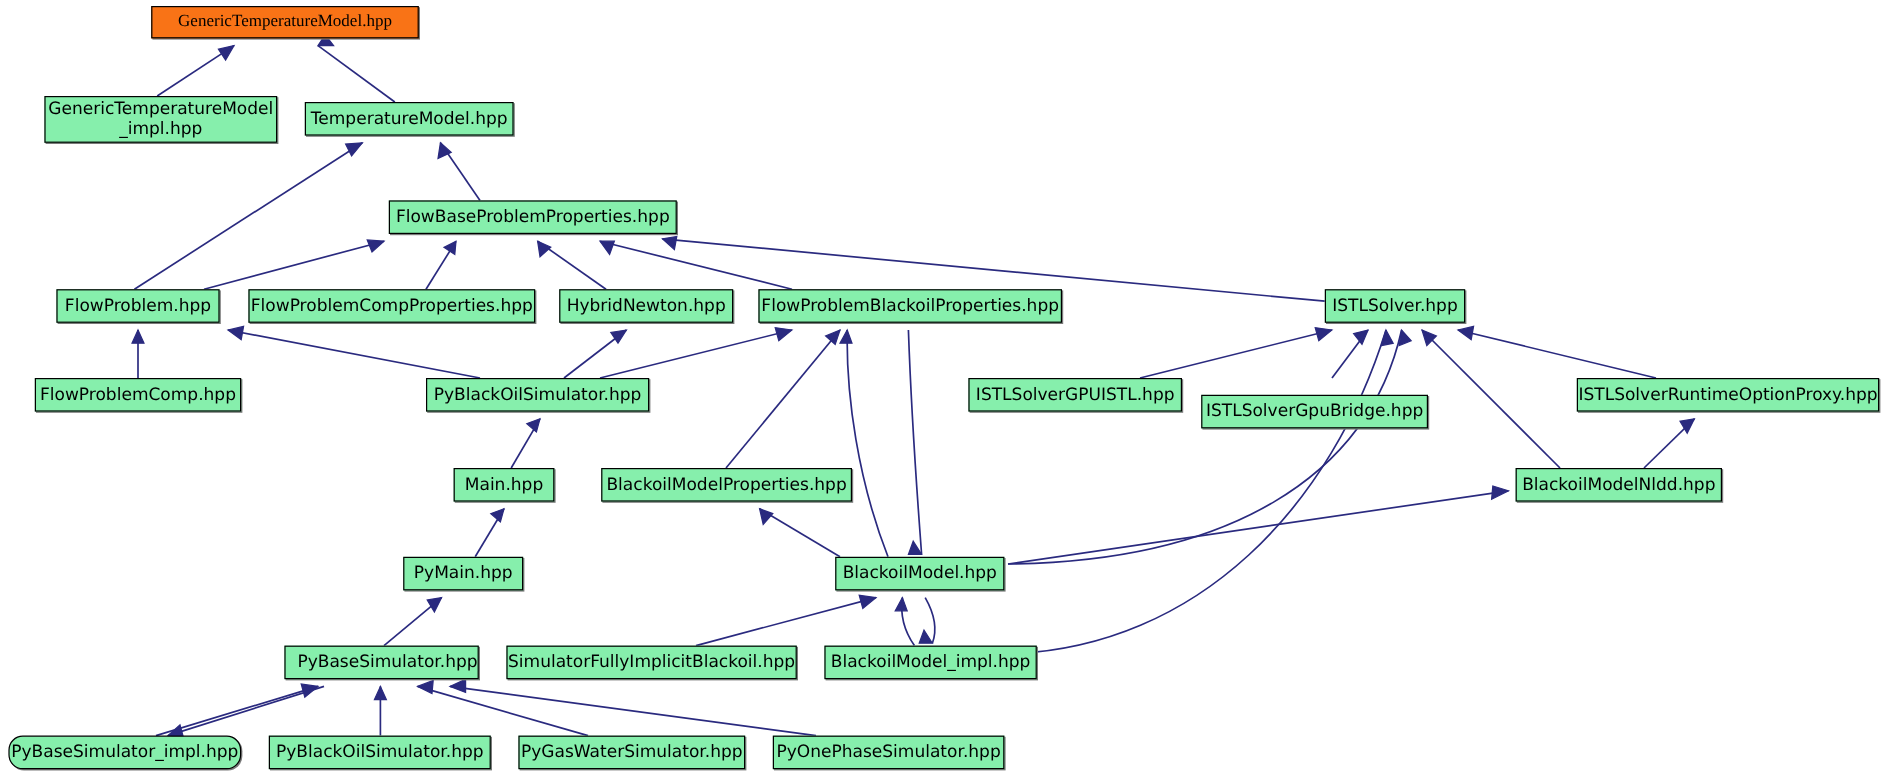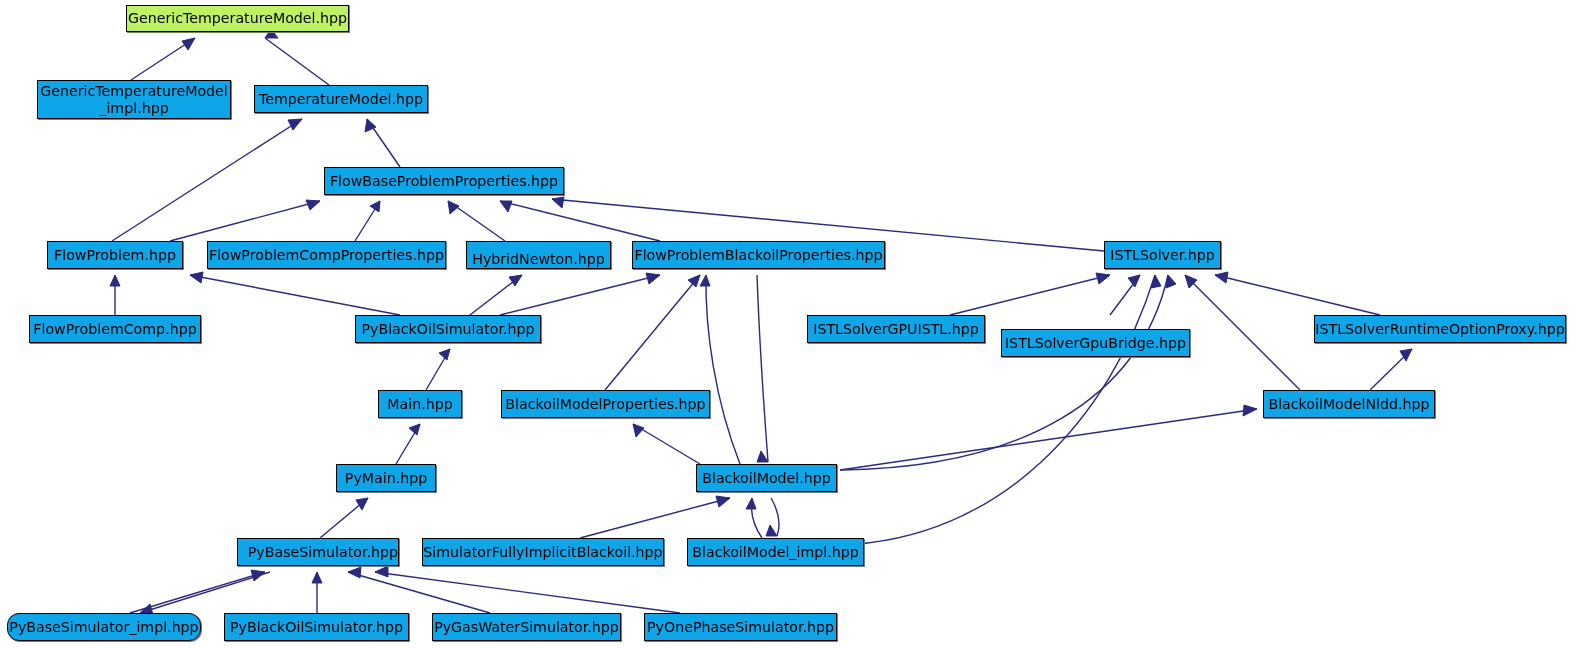--- a/index.html
+++ b/index.html
@@ -20,35 +20,36 @@
     position: absolute;
     left: 0;
     top: 0;
     width: 1577px;
     height: 649px;
   }
   .node {
     position: absolute;
     box-sizing: border-box;
     border: 1px solid #000000;
-    background: #0ea5e9;
+    background: #86efac;
     color: #000000;
     display: flex;
     align-items: center;
     justify-content: center;
     text-align: center;
     font-size: 14.2px;
     line-height: 17px;
     letter-spacing: 0px;
     white-space: pre;
     box-shadow: 1px 1px 0 0 #7a7a7a;
     cursor: pointer;
   }
   .node.root {
-    background: #bef264;
+    background: #f97316;
+    font-family: Liberation Serif, serif;
   }
   .node-label {
     display: block;
     white-space: pre-line;
   }
 </style>
 </head>
 <body>
 
 <div id="graph-root">
@@ -127,21 +128,21 @@
       <path d="M 375,572 l 13,5 l 0,-11 z" fill="#2a2a7f" stroke="#2a2a7f" stroke-width="1"></path>
     </svg>
   <div id="node-layer">
       <div class="node root" style="left: 126px; top: 5px; width: 223px; height: 27px;"><span class="node-label">GenericTemperatureModel.hpp</span></div>
       <div class="node" style="left: 37px; top: 80px; width: 194px; height: 39px;"><span class="node-label">GenericTemperatureModel
 _impl.hpp</span></div>
       <div class="node" style="left: 254px; top: 85px; width: 174px; height: 28px;"><span class="node-label">TemperatureModel.hpp</span></div>
       <div class="node" style="left: 308px; top: 167px; width: 240px; height: 28px; margin-left: 16px;"><span class="node-label">FlowBaseProblemProperties.hpp</span></div>
       <div class="node" style="left: 47px; top: 241px; width: 136px; height: 28px;"><span class="node-label">FlowProblem.hpp</span></div>
       <div class="node" style="left: 207px; top: 241px; width: 239px; height: 28px;"><span class="node-label">FlowProblemCompProperties.hpp</span></div>
-      <div class="node" style="left: 466px; top: 241px; width: 145px; height: 28px; align-items: flex-end;"><span class="node-label">HybridNewton.hpp</span></div>
+      <div class="node" style="left: 466px; top: 241px; width: 145px; height: 28px;"><span class="node-label">HybridNewton.hpp</span></div>
       <div class="node" style="left: 632px; top: 241px; width: 253px; height: 28px;"><span class="node-label">FlowProblemBlackoilProperties.hpp</span></div>
       <div class="node" style="left: 1104px; top: 241px; width: 117px; height: 28px;"><span class="node-label">ISTLSolver.hpp</span></div>
       <div class="node" style="left: 29px; top: 315px; width: 172px; height: 28px;"><span class="node-label">FlowProblemComp.hpp</span></div>
       <div class="node" style="left: 355px; top: 315px; width: 186px; height: 28px;"><span class="node-label">PyBlackOilSimulator.hpp</span></div>
       <div class="node" style="left: 807px; top: 315px; width: 178px; height: 28px;"><span class="node-label">ISTLSolverGPUISTL.hpp</span></div>
       <div class="node" style="left: 1001px; top: 329px; width: 189px; height: 28px;"><span class="node-label">ISTLSolverGpuBridge.hpp</span></div>
       <div class="node" style="left: 1314px; top: 315px; width: 252px; height: 28px;"><span class="node-label">ISTLSolverRuntimeOptionProxy.hpp</span></div>
       <div class="node" style="left: 378px; top: 390px; width: 84px; height: 28px;"><span class="node-label">Main.hpp</span></div>
       <div class="node" style="left: 501px; top: 390px; width: 209px; height: 28px;"><span class="node-label">BlackoilModelProperties.hpp</span></div>
       <div class="node" style="left: 1263px; top: 390px; width: 172px; height: 28px;"><span class="node-label">BlackoilModelNldd.hpp</span></div>

